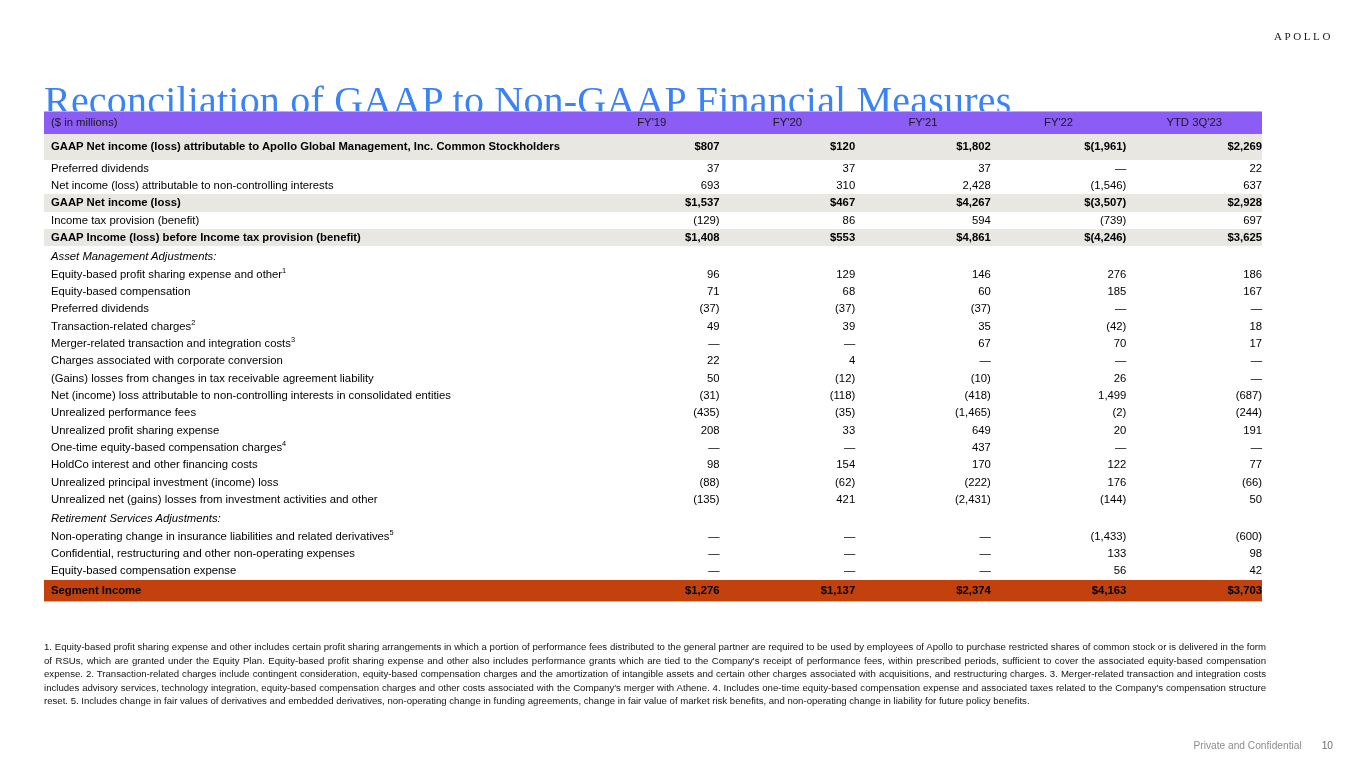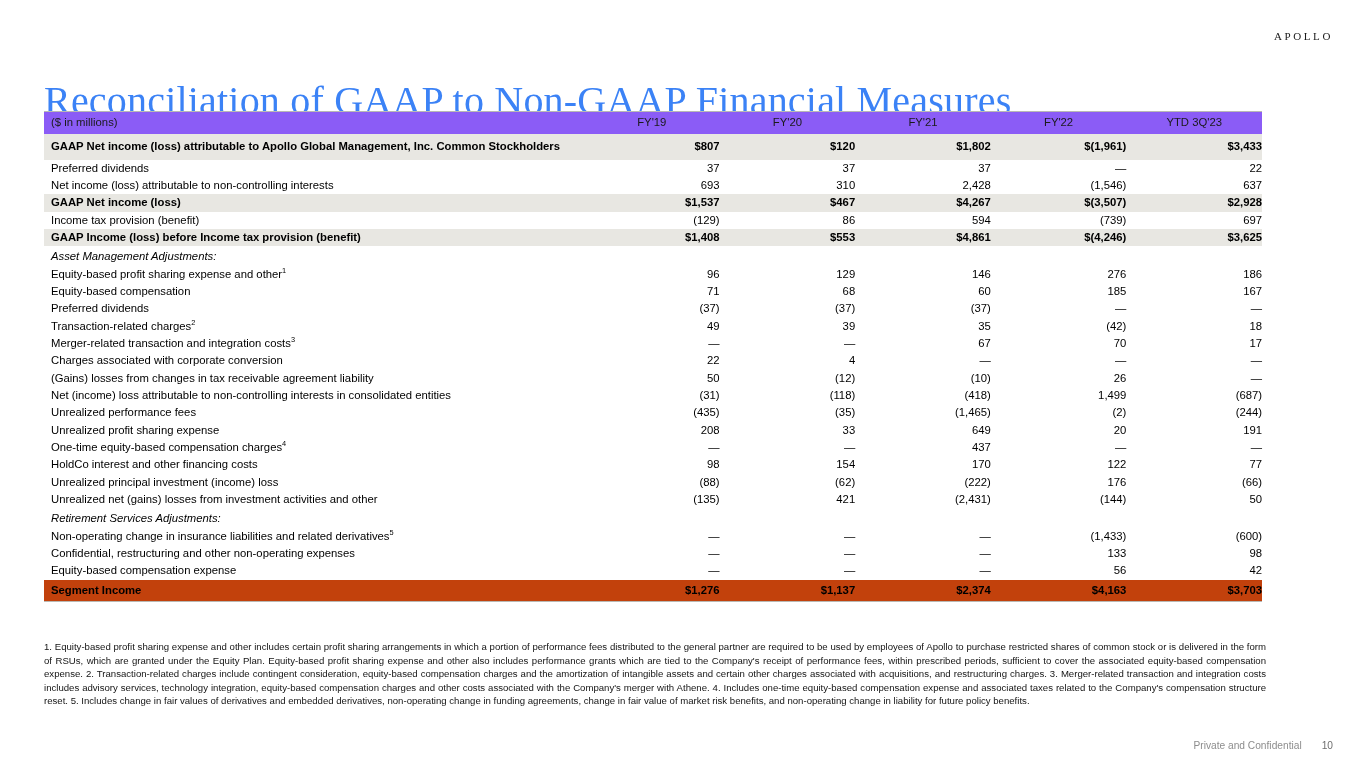--- a/index.html
+++ b/index.html
@@ -157,21 +157,21 @@
           <td class="c-num">FY'21</td>
           <td class="c-num">FY'22</td>
           <td class="c-num">YTD 3Q'23</td>
         </tr>
         <tr class="r shaded tall">
           <td class="c-label">GAAP Net income (loss) attributable to Apollo Global Management, Inc. Common Stockholders</td>
           <td class="c-num">$807</td>
           <td class="c-num">$120</td>
           <td class="c-num">$1,802</td>
           <td class="c-num">$(1,961)</td>
-          <td class="c-num">$3,433</td>
+          <td class="c-num">$2,269</td>
         </tr>
         <tr class="r">
           <td class="c-label indent">Preferred dividends</td>
           <td class="c-num">37</td>
           <td class="c-num">37</td>
           <td class="c-num">37</td>
           <td class="c-num">—</td>
           <td class="c-num">22</td>
         </tr>
         <tr class="r">

